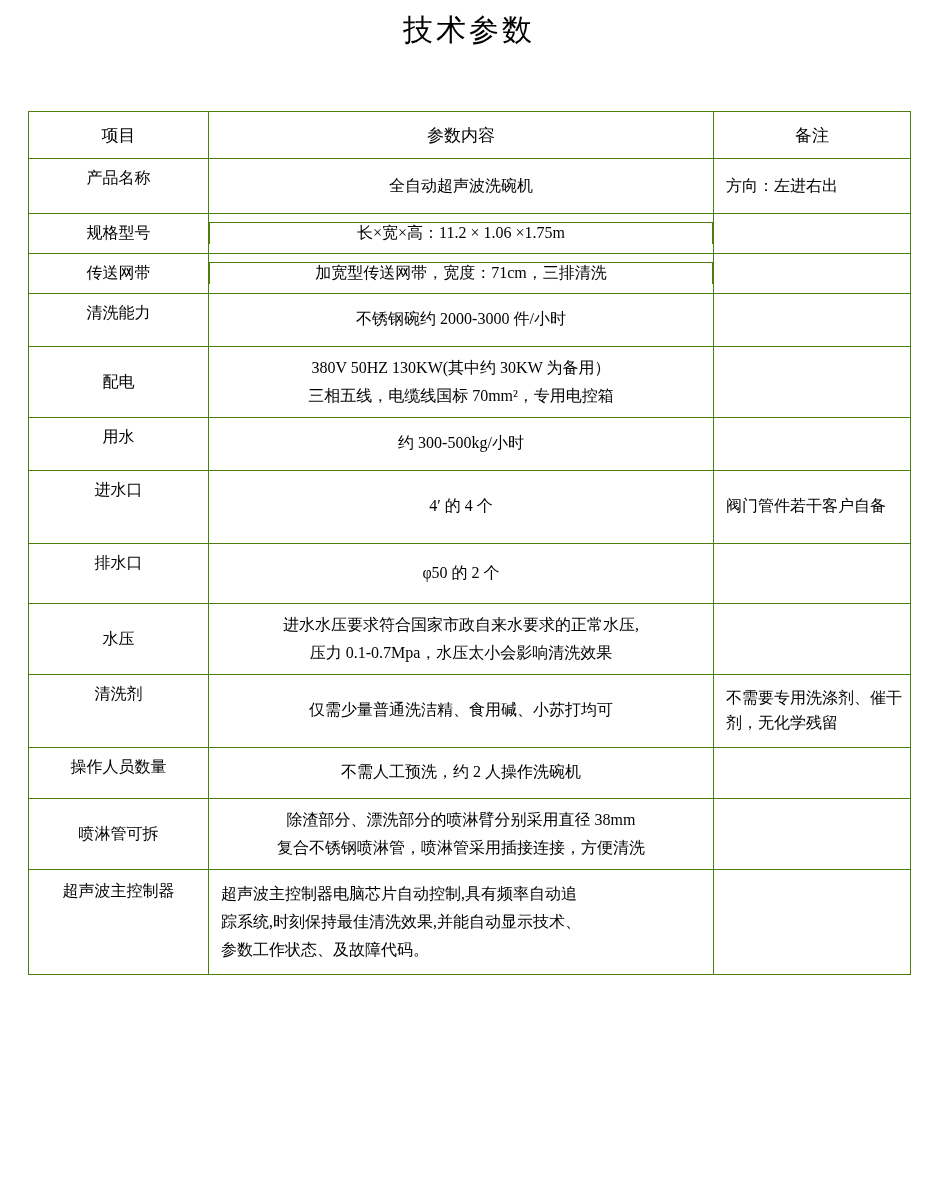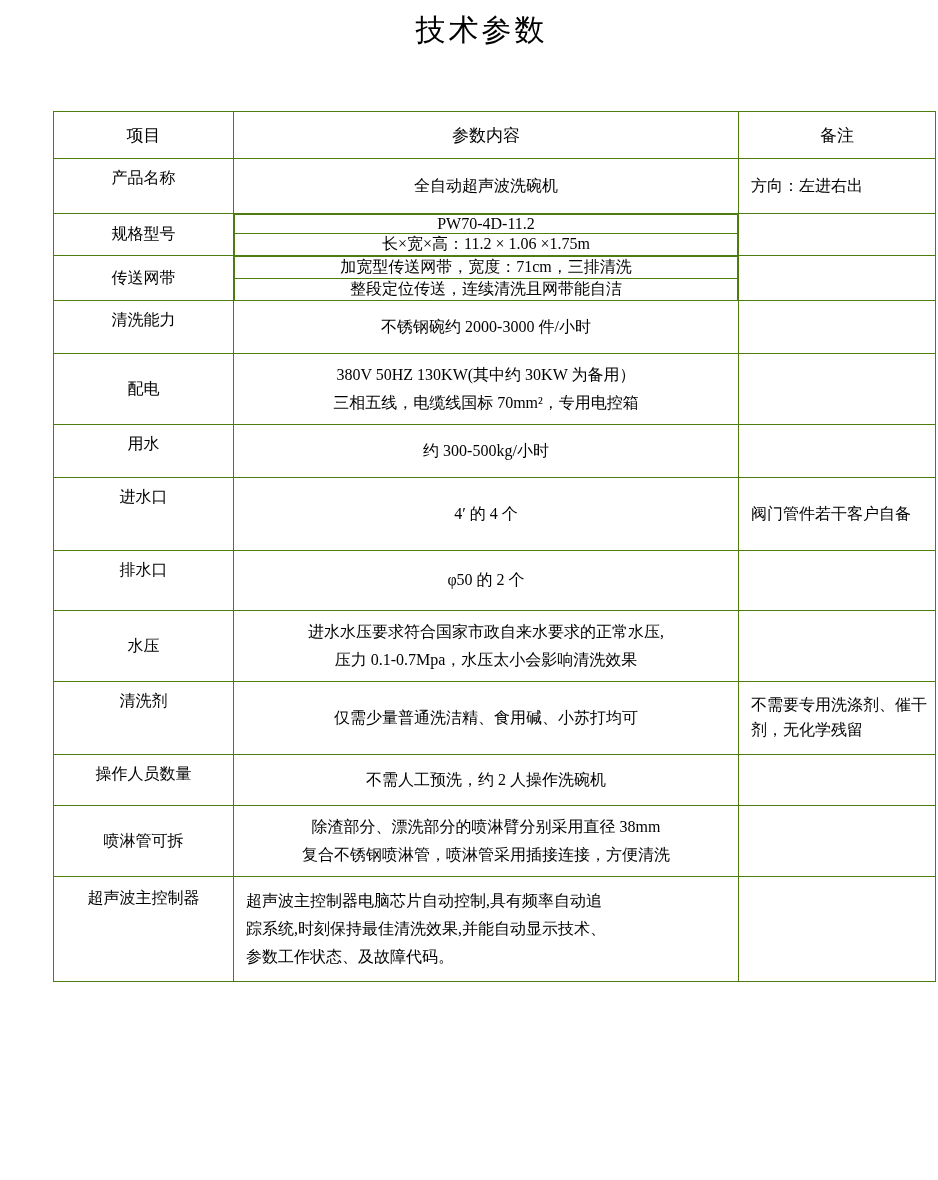--- a/index.html
+++ b/index.html
@@ -11,21 +11,20 @@
     width: 938px;
     height: 1180px;
     font-family: "Liberation Serif", "DejaVu Serif", serif;
     color: #000000;
   }
   .page {
     position: relative;
     width: 938px;
     height: 920px;
     box-sizing: border-box;
-    padding-left: 25px;
   }
   .doc-title {
     text-align: center;
     font-size: 30px;
     font-weight: normal;
     letter-spacing: 3px;
     margin: 0;
     padding-top: 10px;
     font-family: "Liberation Serif", "DejaVu Serif", serif;
   }
@@ -111,23 +110,20 @@
           </td>
         </tr>
 
         <tr>
           <td>
             <div class="cell-pad ctr">规格型号</div>
           </td>
           <td style="padding:0;">
             <table class="subtable">
               <tbody>
-                  <tr>
-                    <td>PW70-4D-11.2</td>
-                  </tr>
               <tr>
                     <td>长×宽×高：11.2 × 1.06 ×1.75m</td>
                   </tr>
             </tbody>
               </table>
           </td>
           <td>
             <div class="cell-pad lft"></div>
           </td>
         </tr>
@@ -135,23 +131,20 @@
         <tr>
           <td>
             <div class="cell-pad ctr">传送网带</div>
           </td>
           <td style="padding:0;">
             <table class="subtable">
               <tbody>
                   <tr>
                     <td>加宽型传送网带，宽度：71cm，三排清洗</td>
                   </tr>
-              <tr>
-                    <td>整段定位传送，连续清洗且网带能自洁</td>
-                  </tr>
             </tbody>
               </table>
           </td>
           <td>
             <div class="cell-pad lft"></div>
           </td>
         </tr>
 
         <tr>
           <td>

